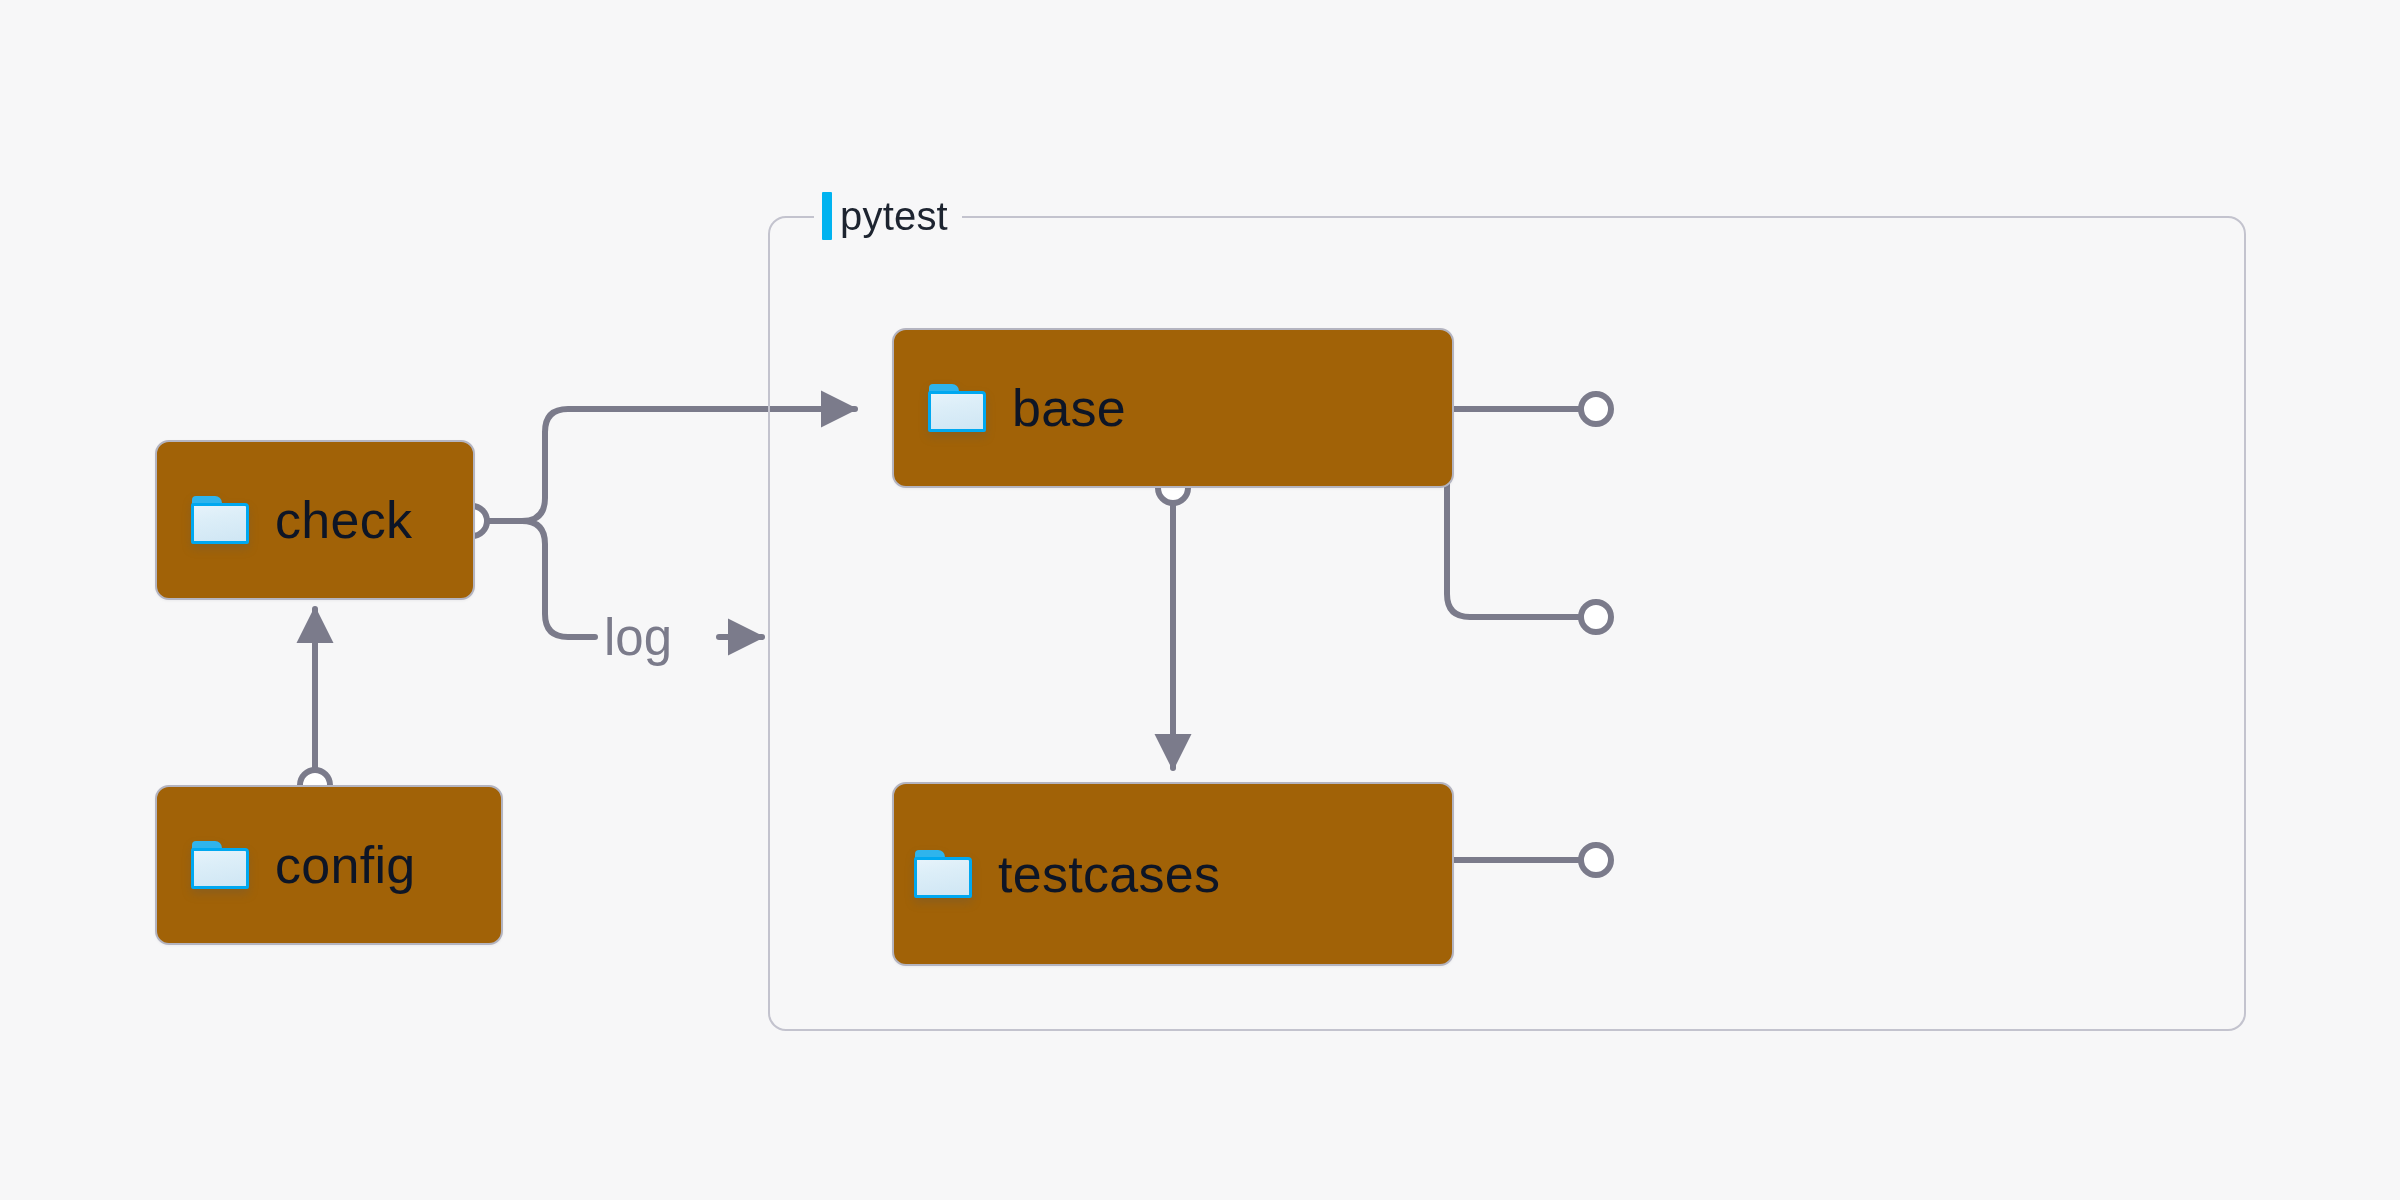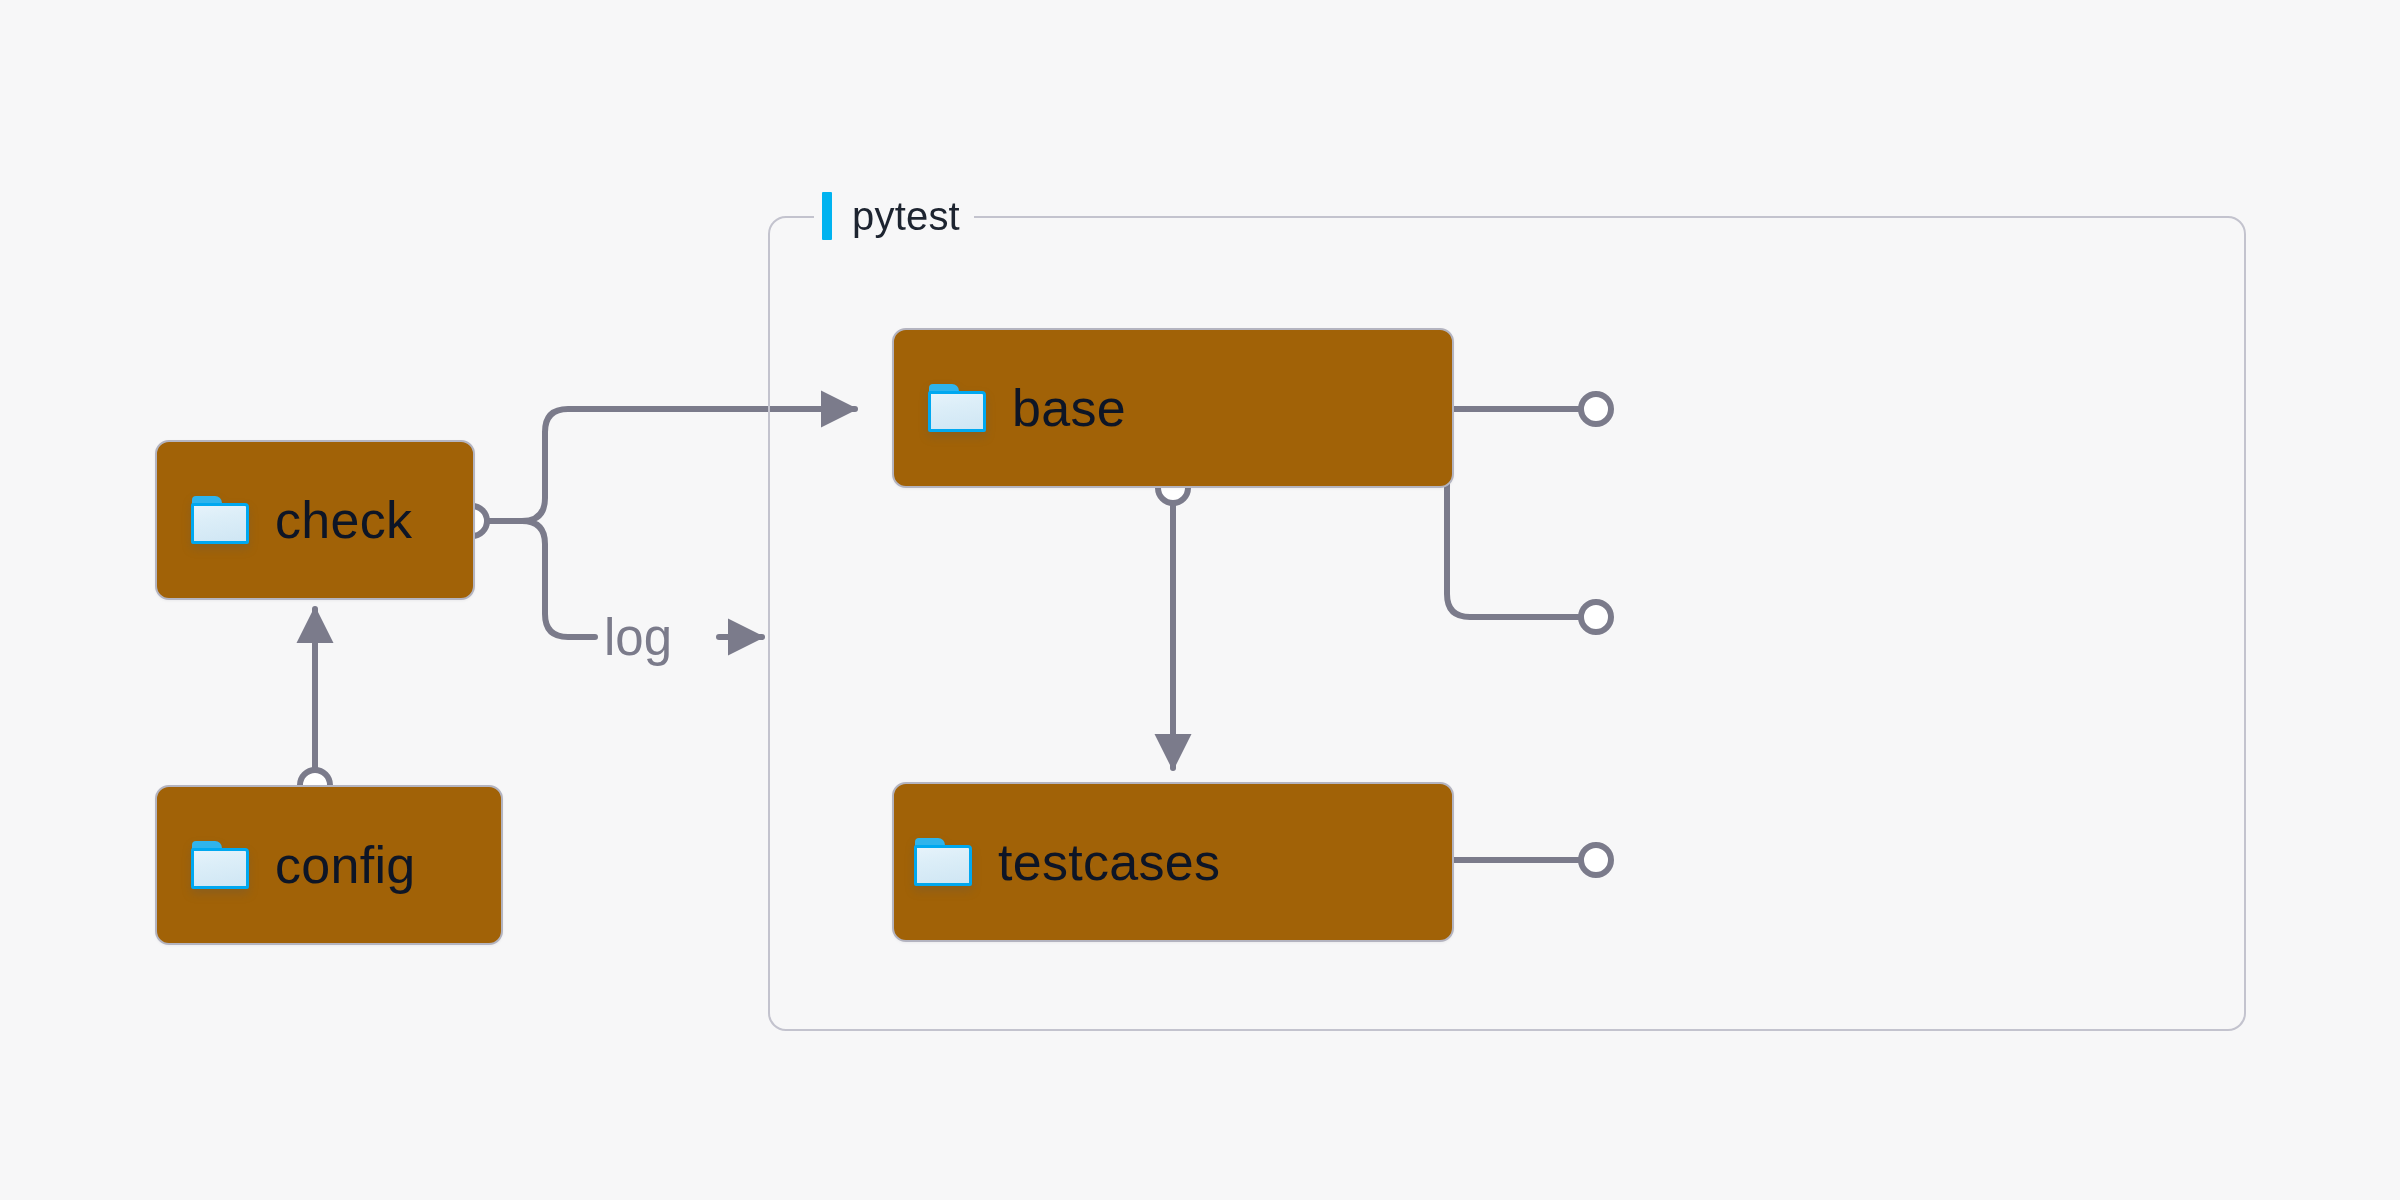--- a/index.html
+++ b/index.html
@@ -16,21 +16,21 @@
   
   .group-box{
     position:absolute;
     border:2px solid #c3c3ce;
     border-radius:18px;
     background:transparent;
     box-sizing:border-box;
   }
   .group-label{
     position:absolute;
-    display:flex;align-items:center;gap:20px;
+    display:flex;align-items:center;gap:8px;
     background:#f7f7f8;
     padding:0 14px 0 8px;
     height:52px;
   }
   .group-label .bar{
     width:10px;height:48px;background:#00b3f0;border-radius:1px;display:block;
   }
   .group-label .txt{
     font-size:40px;color:#1d2430;letter-spacing:.2px;white-space:nowrap;
   }
@@ -155,21 +155,21 @@
   </div>
 
   <div class="node" style="left:892px;top:328px;width:562px;height:160px;">
     <span class="folder">
       <span class="tab"></span>
         <span class="body"></span>
     </span>
     <span class="label">base</span>
   </div>
 
-  <div class="node" style="left:892px;top:782px;width:562px;height:160px;padding-left:20px;">
+  <div class="node" style="left:892px;top:782px;width:562px;height:184px;padding-left:20px;">
     <span class="folder">
       <span class="tab"></span>
         <span class="body"></span>
     </span>
     <span class="label">testcases</span>
   </div>
 
 
 
 

